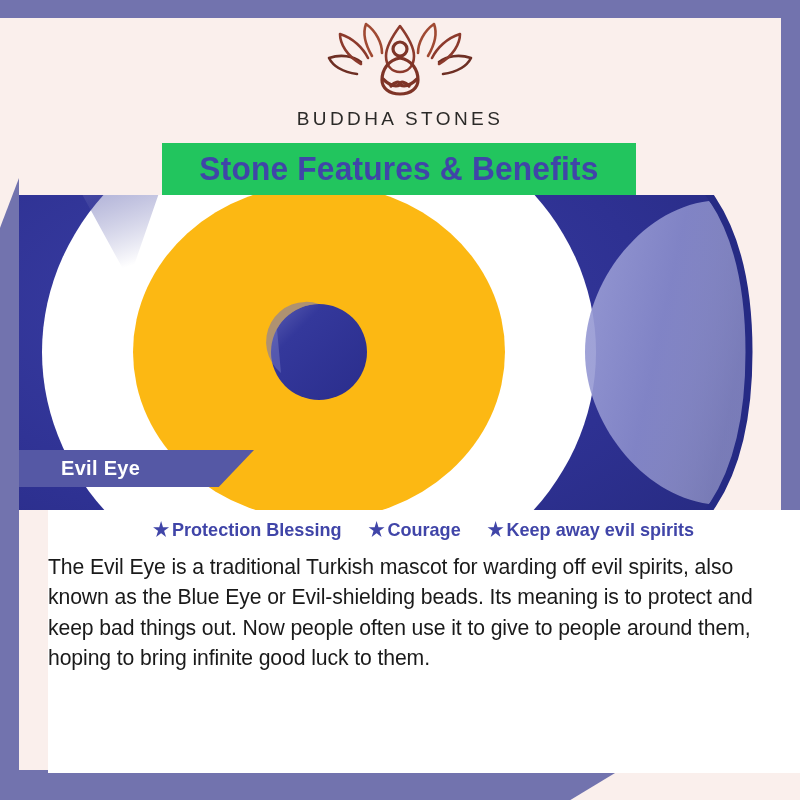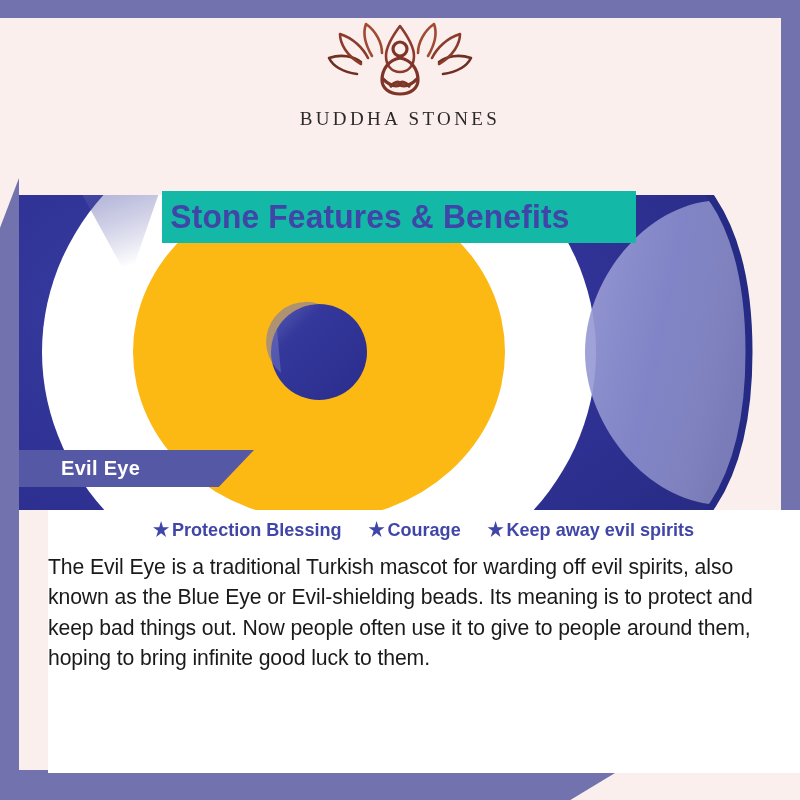--- a/index.html
+++ b/index.html
@@ -53,39 +53,39 @@
     height: 143px;
     display: flex;
     flex-direction: column;
     align-items: center;
     justify-content: flex-start;
     padding-top: 22px;
   }
   .logo-mark { width: 150px; height: 82px; display:block; }
   .brand-name {
     margin-top: 4px;
-    font-family: Liberation Serif, serif;
+    font-family: Liberation Sans, sans-serif;
     font-size: 19px;
     letter-spacing: 3.4px;
     color: #2b2a28;
     font-weight: 400;
   }
 
   
   .title-banner {
     position: absolute;
     left: 162px;
     top: 143px;
     width: 474px;
     height: 52px;
-    background: #14b8a6;
+    background: #22c55e;
     display: flex;
     align-items: center;
+    justify-content: center;
     z-index: 6;
-    margin-top: 48px;
   }
   .title-text {
     font-family: "Liberation Sans Narrow", "Liberation Sans", sans-serif;
     font-size: 33px;
     font-weight: bold;
     color: #4045a8;
     letter-spacing: 0.2px;
     transform: scaleX(0.96);
   }
 

